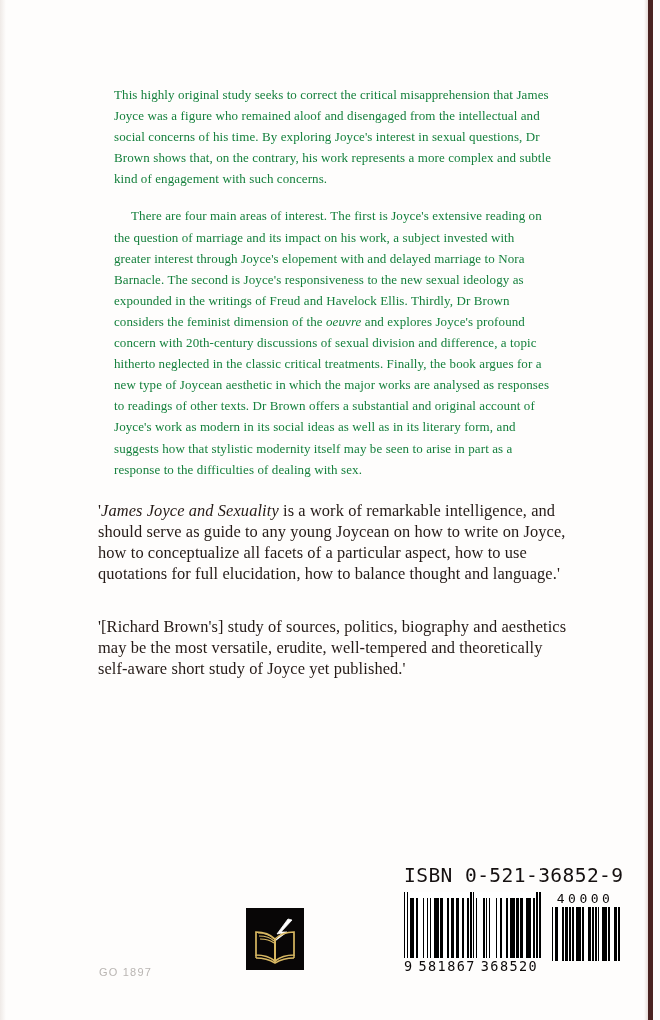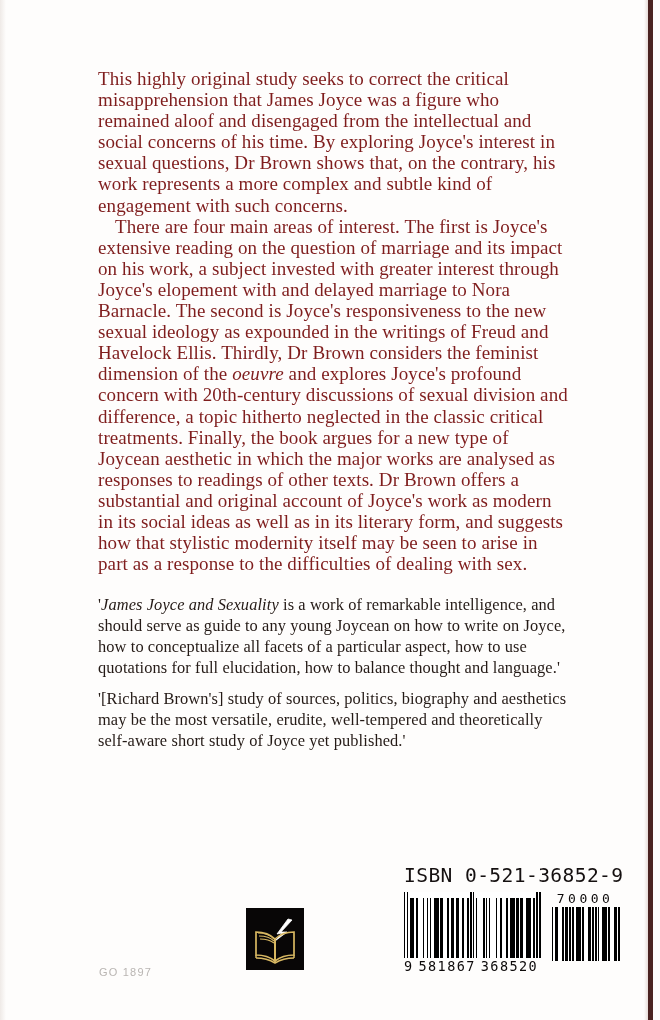--- a/index.html
+++ b/index.html
@@ -53,37 +53,37 @@
 
   
   #content {
     position: absolute;
     left: 98px;
     top: 68px;
     width: 470px;
   }
 
   .blurb {
-    font-size: 19px;
+    font-size: 13px;
     line-height: 21.1px;
-    color: #7f1d1d;
-    margin: 0;
+    color: #15803d;
+    margin: 16px;
     text-align: left;
     letter-spacing: 0.1px;
   }
 
   .review {
     font-size: 16.4px;
     line-height: 21.0px;
     color: #241a16;
     margin: 0;
     letter-spacing: 0.1px;
   }
   .review-block { margin-top: 20px; }
-  .review-block.second { margin-top: 10px; }
+  .review-block.second { margin-top: 32px; }
   .src-inline {
     font-style: italic;
     float: right;
   }
 
   .credit {
     font-size: 14.2px;
     line-height: 18.4px;
     color: #2b2018;
     margin: 0;
@@ -349,21 +349,21 @@
             <div class="bar" style="width: 1.45px; height: 66px;"></div>
           </div>
         <div class="digits-row">
           <span class="d-lead">9</span>
           <span class="d-left">581867</span>
           <span class="d-right">368520</span>
         </div>
       </div>
 
       <div class="bc-addon">
-        <div class="addon-label">70000</div>
+        <div class="addon-label">40000</div>
         <div class="bars" id="addon-bars" style="height:54px;">
             <div class="sp" style="width: 1.45px; height: 54px;"></div>
             <div class="bar" style="width: 1.45px; height: 54px;"></div>
             <div class="sp" style="width: 1.45px; height: 54px;"></div>
             <div class="bar" style="width: 1.45px; height: 54px;"></div>
             <div class="bar" style="width: 1.45px; height: 54px;"></div>
             <div class="sp" style="width: 1.45px; height: 54px;"></div>
             <div class="sp" style="width: 1.45px; height: 54px;"></div>
             <div class="sp" style="width: 1.45px; height: 54px;"></div>
             <div class="bar" style="width: 1.45px; height: 54px;"></div>

